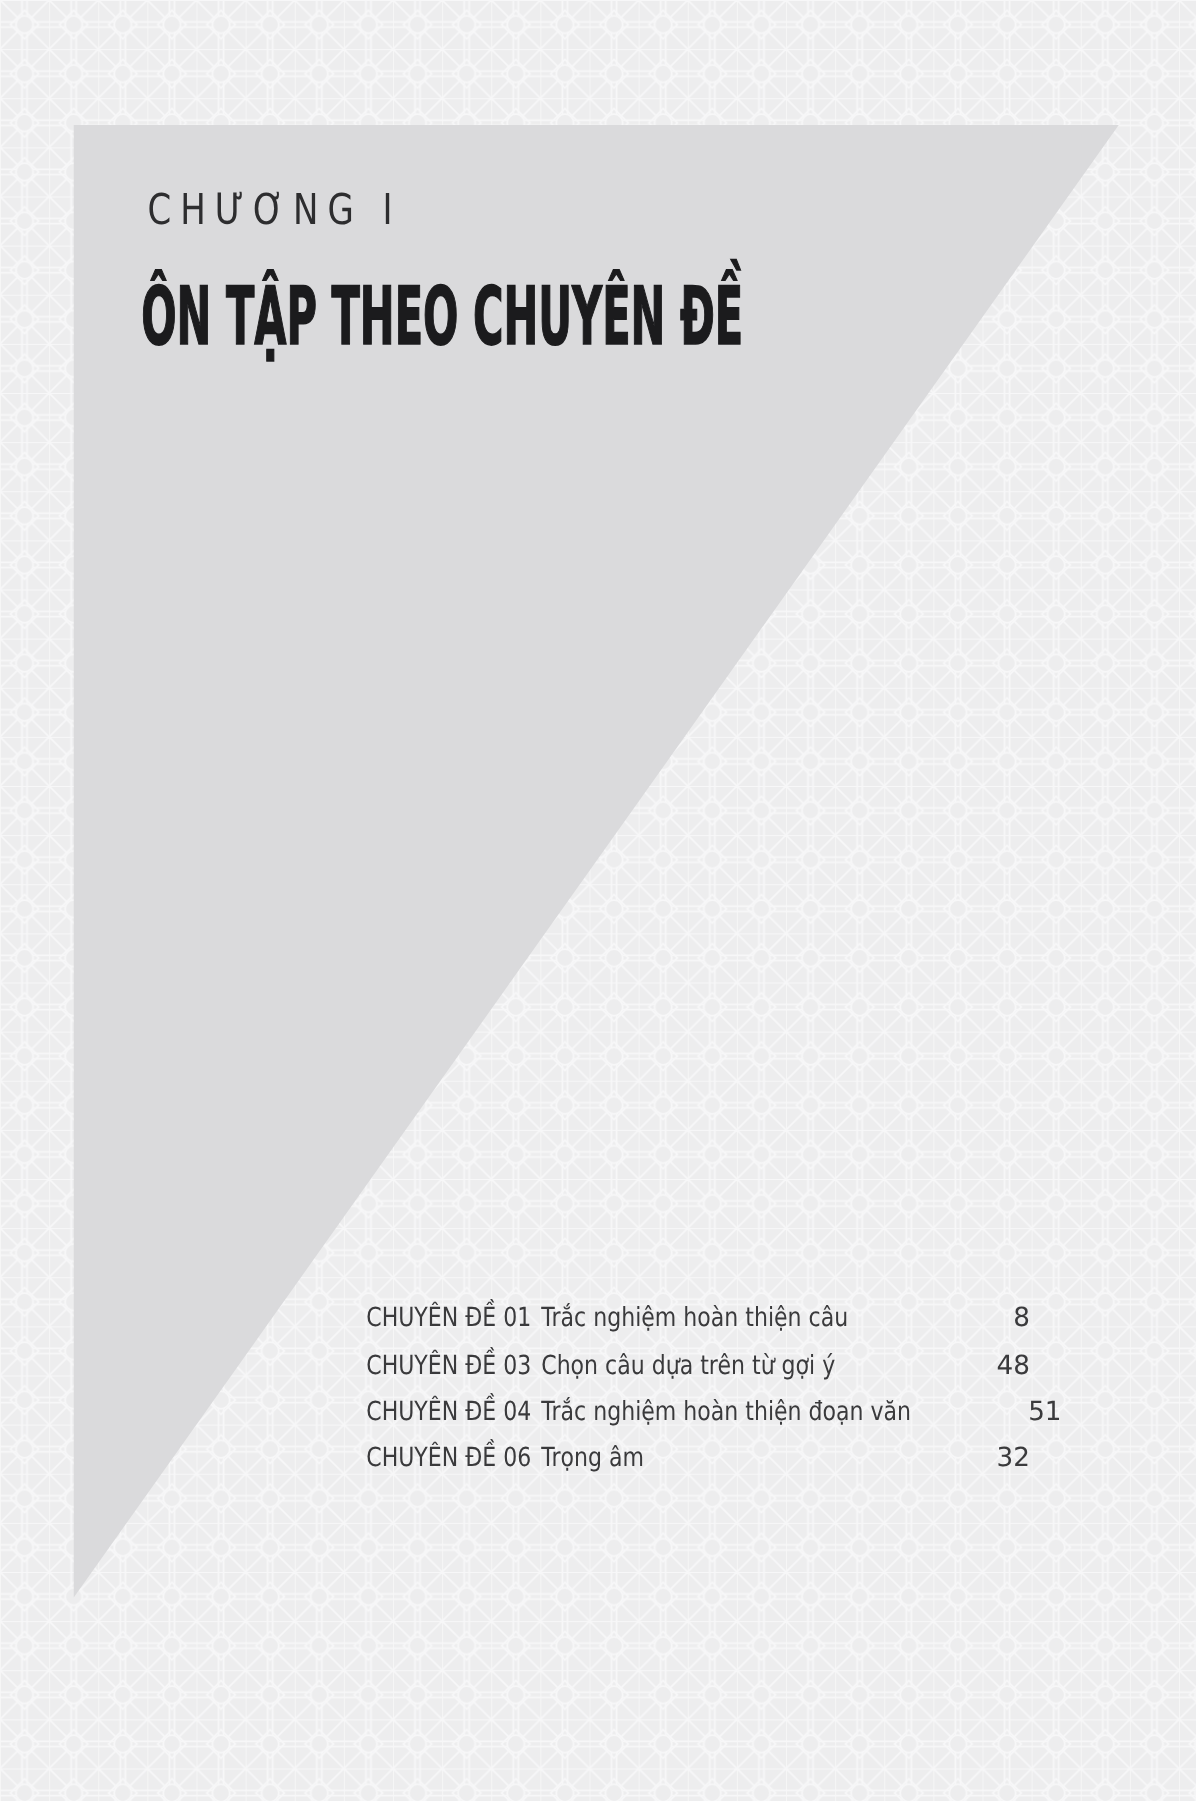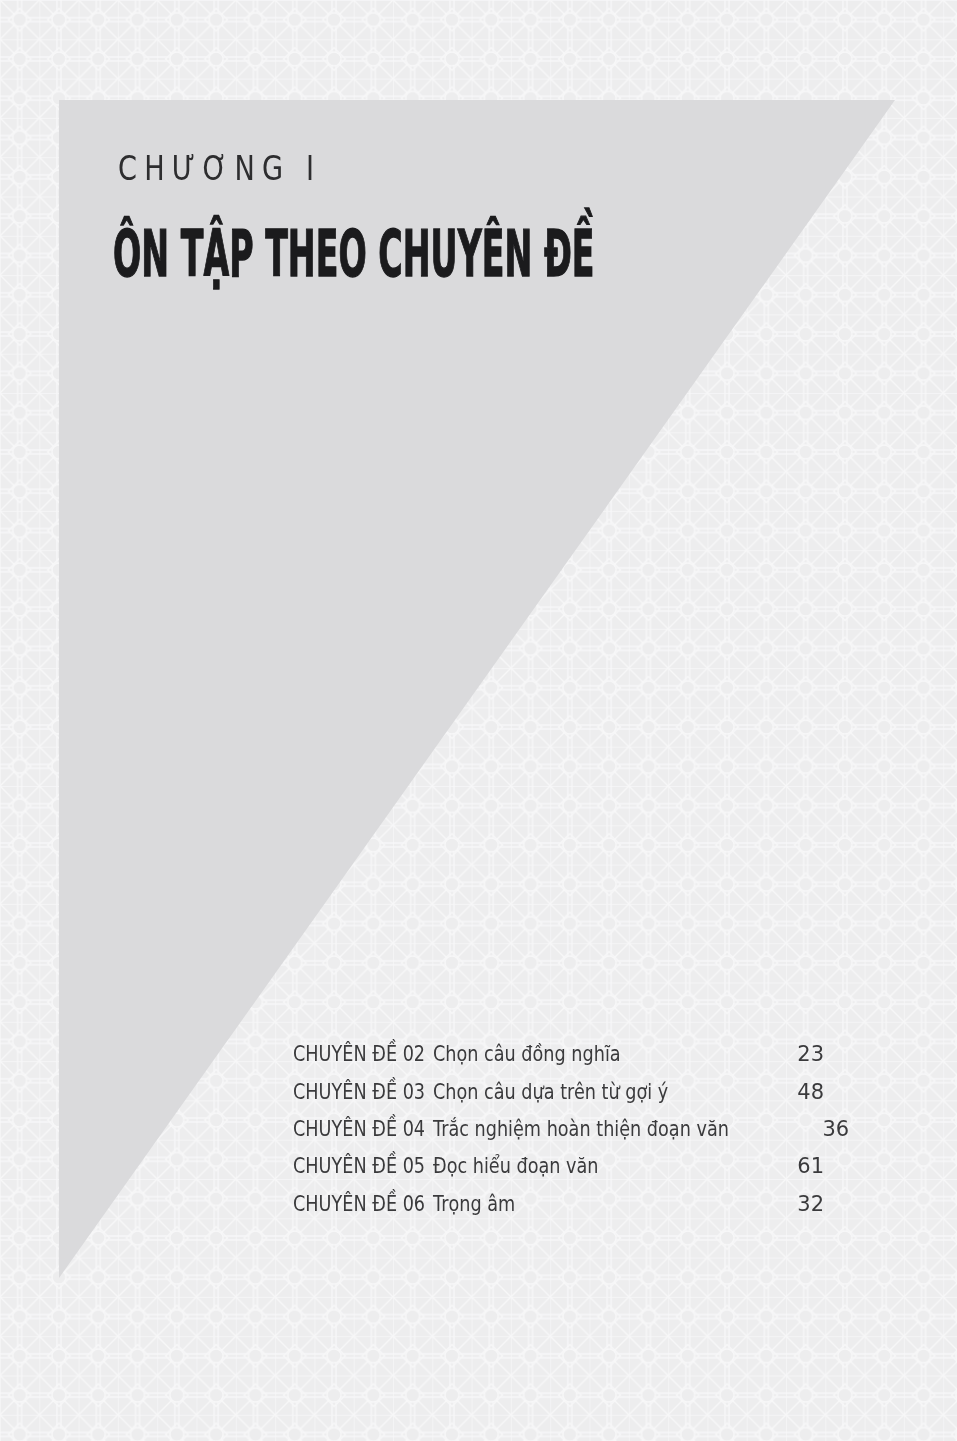--- a/index.html
+++ b/index.html
@@ -108,44 +108,39 @@
     <rect x="0" y="0" width="957" height="1441" fill="url(#geo)"></rect>
     <polygon points="59,100 895,100 59,1278" fill="#dadadc"></polygon>
   </svg>
 
   <div class="chapter-label">CHƯƠNG I</div>
 
   <h1 class="chapter-title">ÔN TẬP THEO CHUYÊN ĐỀ</h1>
 
   <div class="toc">
 
+    <div class="toc-row">
+      <span class="toc-label">CHUYÊN ĐỀ 01</span>
+      <span class="toc-title">Trắc nghiệm hoàn thiện câu</span>
+      <span class="toc-page">8</span>
+    </div>
 
-    <div class="toc-row">
-      <span class="toc-label">CHUYÊN ĐỀ 02</span>
-      <span class="toc-title">Chọn câu đồng nghĩa</span>
-      <span class="toc-page">23</span>
-    </div>
 
     <div class="toc-row">
       <span class="toc-label">CHUYÊN ĐỀ 03</span>
       <span class="toc-title">Chọn câu dựa trên từ gợi ý</span>
       <span class="toc-page">48</span>
     </div>
 
     <div class="toc-row">
       <span class="toc-label">CHUYÊN ĐỀ 04</span>
       <span class="toc-title">Trắc nghiệm hoàn thiện đoạn văn</span>
-      <span class="toc-page">36</span>
+      <span class="toc-page">51</span>
     </div>
 
-    <div class="toc-row">
-      <span class="toc-label">CHUYÊN ĐỀ 05</span>
-      <span class="toc-title">Đọc hiểu đoạn văn</span>
-      <span class="toc-page">61</span>
-    </div>
 
     <div class="toc-row">
       <span class="toc-label">CHUYÊN ĐỀ 06</span>
       <span class="toc-title">Trọng âm</span>
       <span class="toc-page">32</span>
     </div>
 
   </div>
 </div>
 

